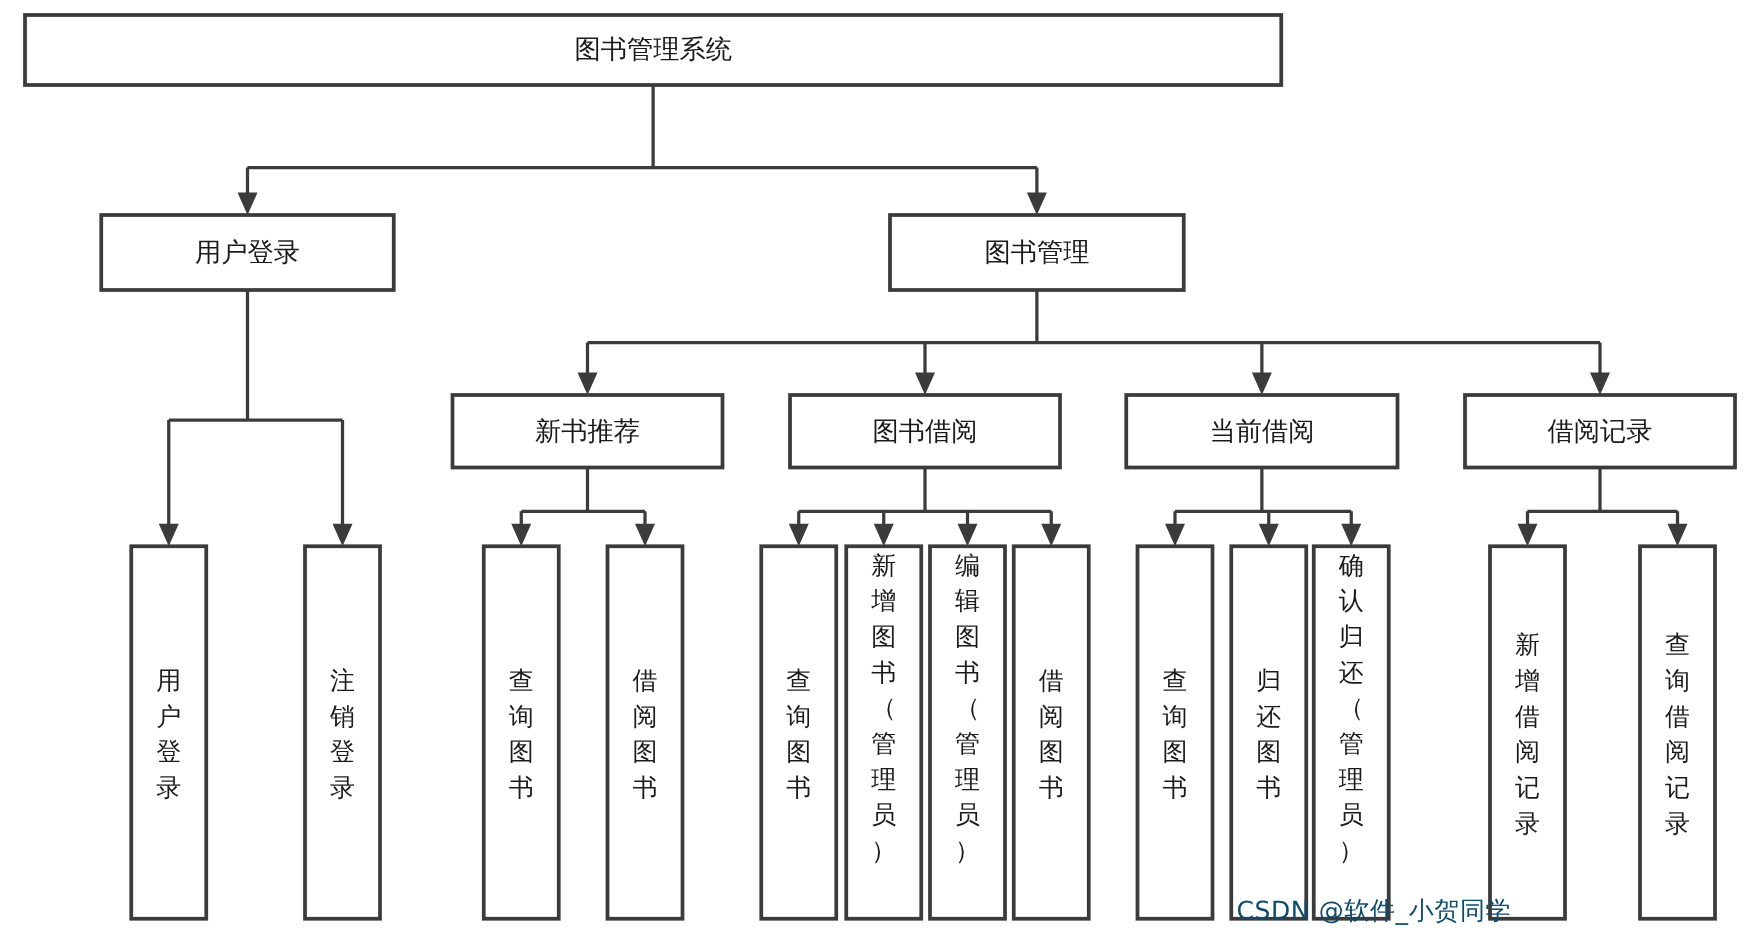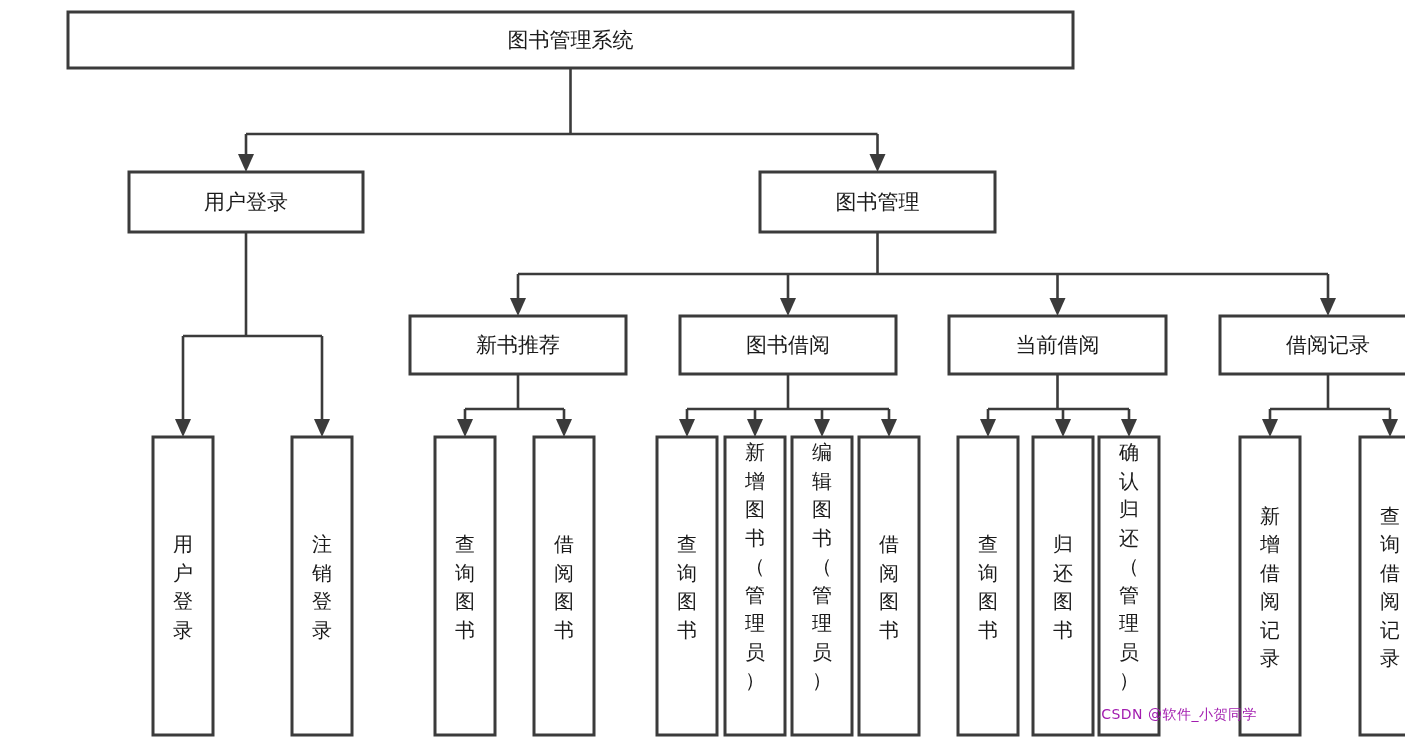--- a/index.html
+++ b/index.html
@@ -12,21 +12,20 @@
     height: 747px;
     overflow: hidden;
     font-family: "Liberation Sans", "DejaVu Sans", sans-serif;
     position: relative;
   }
   #diagram-root {
     position: absolute;
     left: 0; top: 0;
     width: 1223px;
     height: 747px;
-    padding-left: 48px;
   }
   svg.flow {
     display: block;
     width: 1405px;
     height: 747px;
   }
   .node-rect {
     fill: #ffffff;
     stroke: #3b3b3b;
     stroke-width: 3;
@@ -55,24 +54,24 @@
   }
   .node-label-vert {
     font-family: "DejaVu Sans", "Liberation Sans", sans-serif;
     font-size: 20px;
     fill: #1a1a1a;
     text-anchor: middle;
   }
   .watermark {
     position: absolute;
     right: 14px;
-    bottom: 23px;
+    bottom: 5px;
     font-family: "DejaVu Sans", "Liberation Sans", sans-serif;
-    font-size: 14px;
-    color: #a21caf;
+    font-size: 20px;
+    color: #0c4a6e;
     white-space: nowrap;
     letter-spacing: 0.5px;
   }
 </style>
 </head>
 <body>
 
 <div id="diagram-root">
   <svg class="flow" viewBox="0 0 1405 747" xmlns="http://www.w3.org/2000/svg">
     <g id="connectors">

